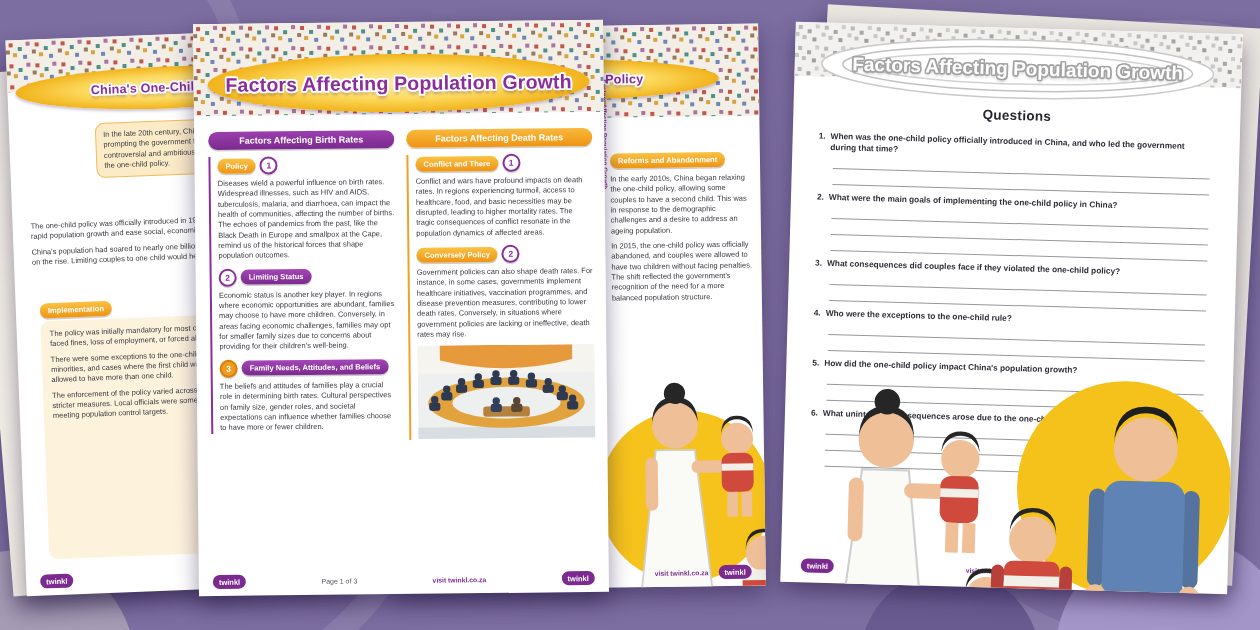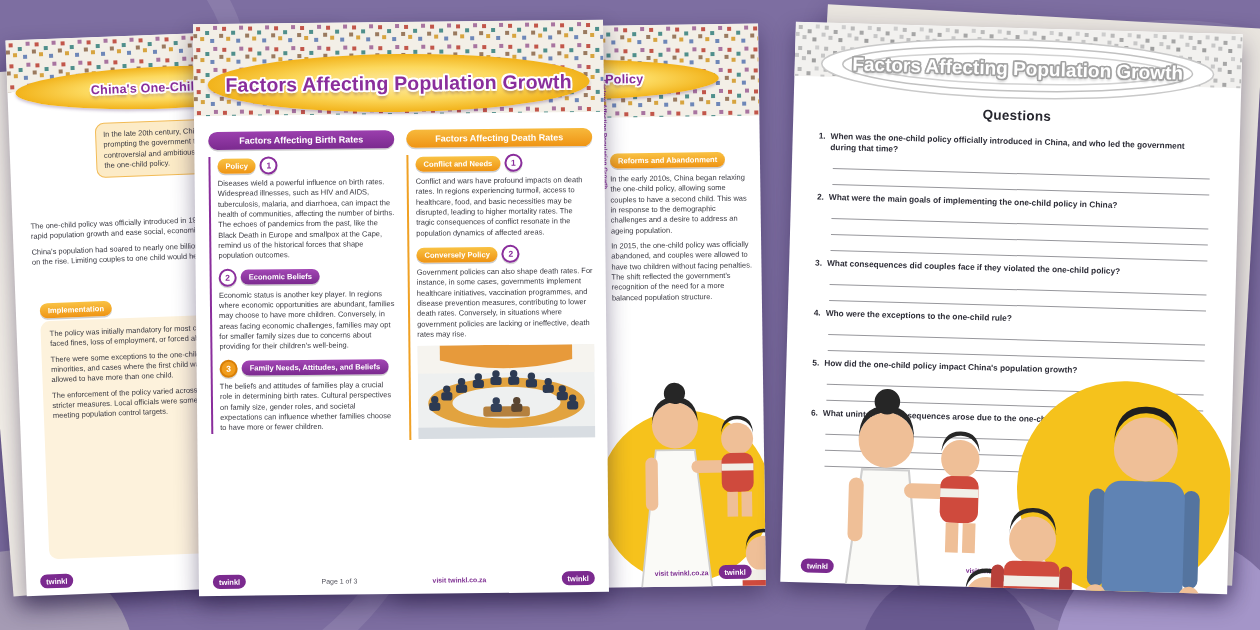--- a/index.html
+++ b/index.html
@@ -227,37 +227,37 @@
       <div class="col-head purple">Factors Affecting Birth Rates</div>
       <div class="colbody">
         <div class="pillrow">
           <span class="pill orange">Policy</span>
           <span class="numcircle">1</span>
         </div>
         <p class="body">Diseases wield a powerful influence on birth rates. Widespread illnesses, such as HIV and AIDS, tuberculosis, malaria, and diarrhoea, can impact the health of communities, affecting the number of births. The echoes of pandemics from the past, like the Black Death in Europe and smallpox at the Cape, remind us of the historical forces that shape population outcomes.</p>
 
         <div class="pillrow">
           <span class="numcircle">2</span>
-          <span class="pill purple">Economic Beliefs</span>
+          <span class="pill purple">Limiting Status</span>
         </div>
         <p class="body">Economic status is another key player. In regions where economic opportunities are abundant, families may choose to have more children. Conversely, in areas facing economic challenges, families may opt for smaller family sizes due to concerns about providing for their children's well-being.</p>
 
         <div class="pillrow">
           <span class="numcircle filled">3</span>
           <span class="pill purple wrap">Family Needs, Attitudes, and Beliefs</span>
         </div>
         <p class="body">The beliefs and attitudes of families play a crucial role in determining birth rates. Cultural perspectives on family size, gender roles, and societal expectations can influence whether families choose to have more or fewer children.</p>
       </div>
     </div>
 
     <div class="col">
       <div class="col-head orange">Factors Affecting Death Rates</div>
       <div class="colbody orange-rule">
         <div class="pillrow">
-          <span class="pill orange">Conflict and Needs</span>
+          <span class="pill orange">Conflict and There</span>
           <span class="numcircle">1</span>
         </div>
         <p class="body">Conflict and wars have profound impacts on death rates. In regions experiencing turmoil, access to healthcare, food, and basic necessities may be disrupted, leading to higher mortality rates. The tragic consequences of conflict resonate in the population dynamics of affected areas.</p>
 
         <div class="pillrow">
           <span class="pill orange">Conversely Policy</span>
           <span class="numcircle">2</span>
         </div>
         <p class="body">Government policies can also shape death rates. For instance, in some cases, governments implement healthcare initiatives, vaccination programmes, and disease prevention measures, contributing to lower death rates. Conversely, in situations where government policies are lacking or ineffective, death rates may rise.</p>
 

